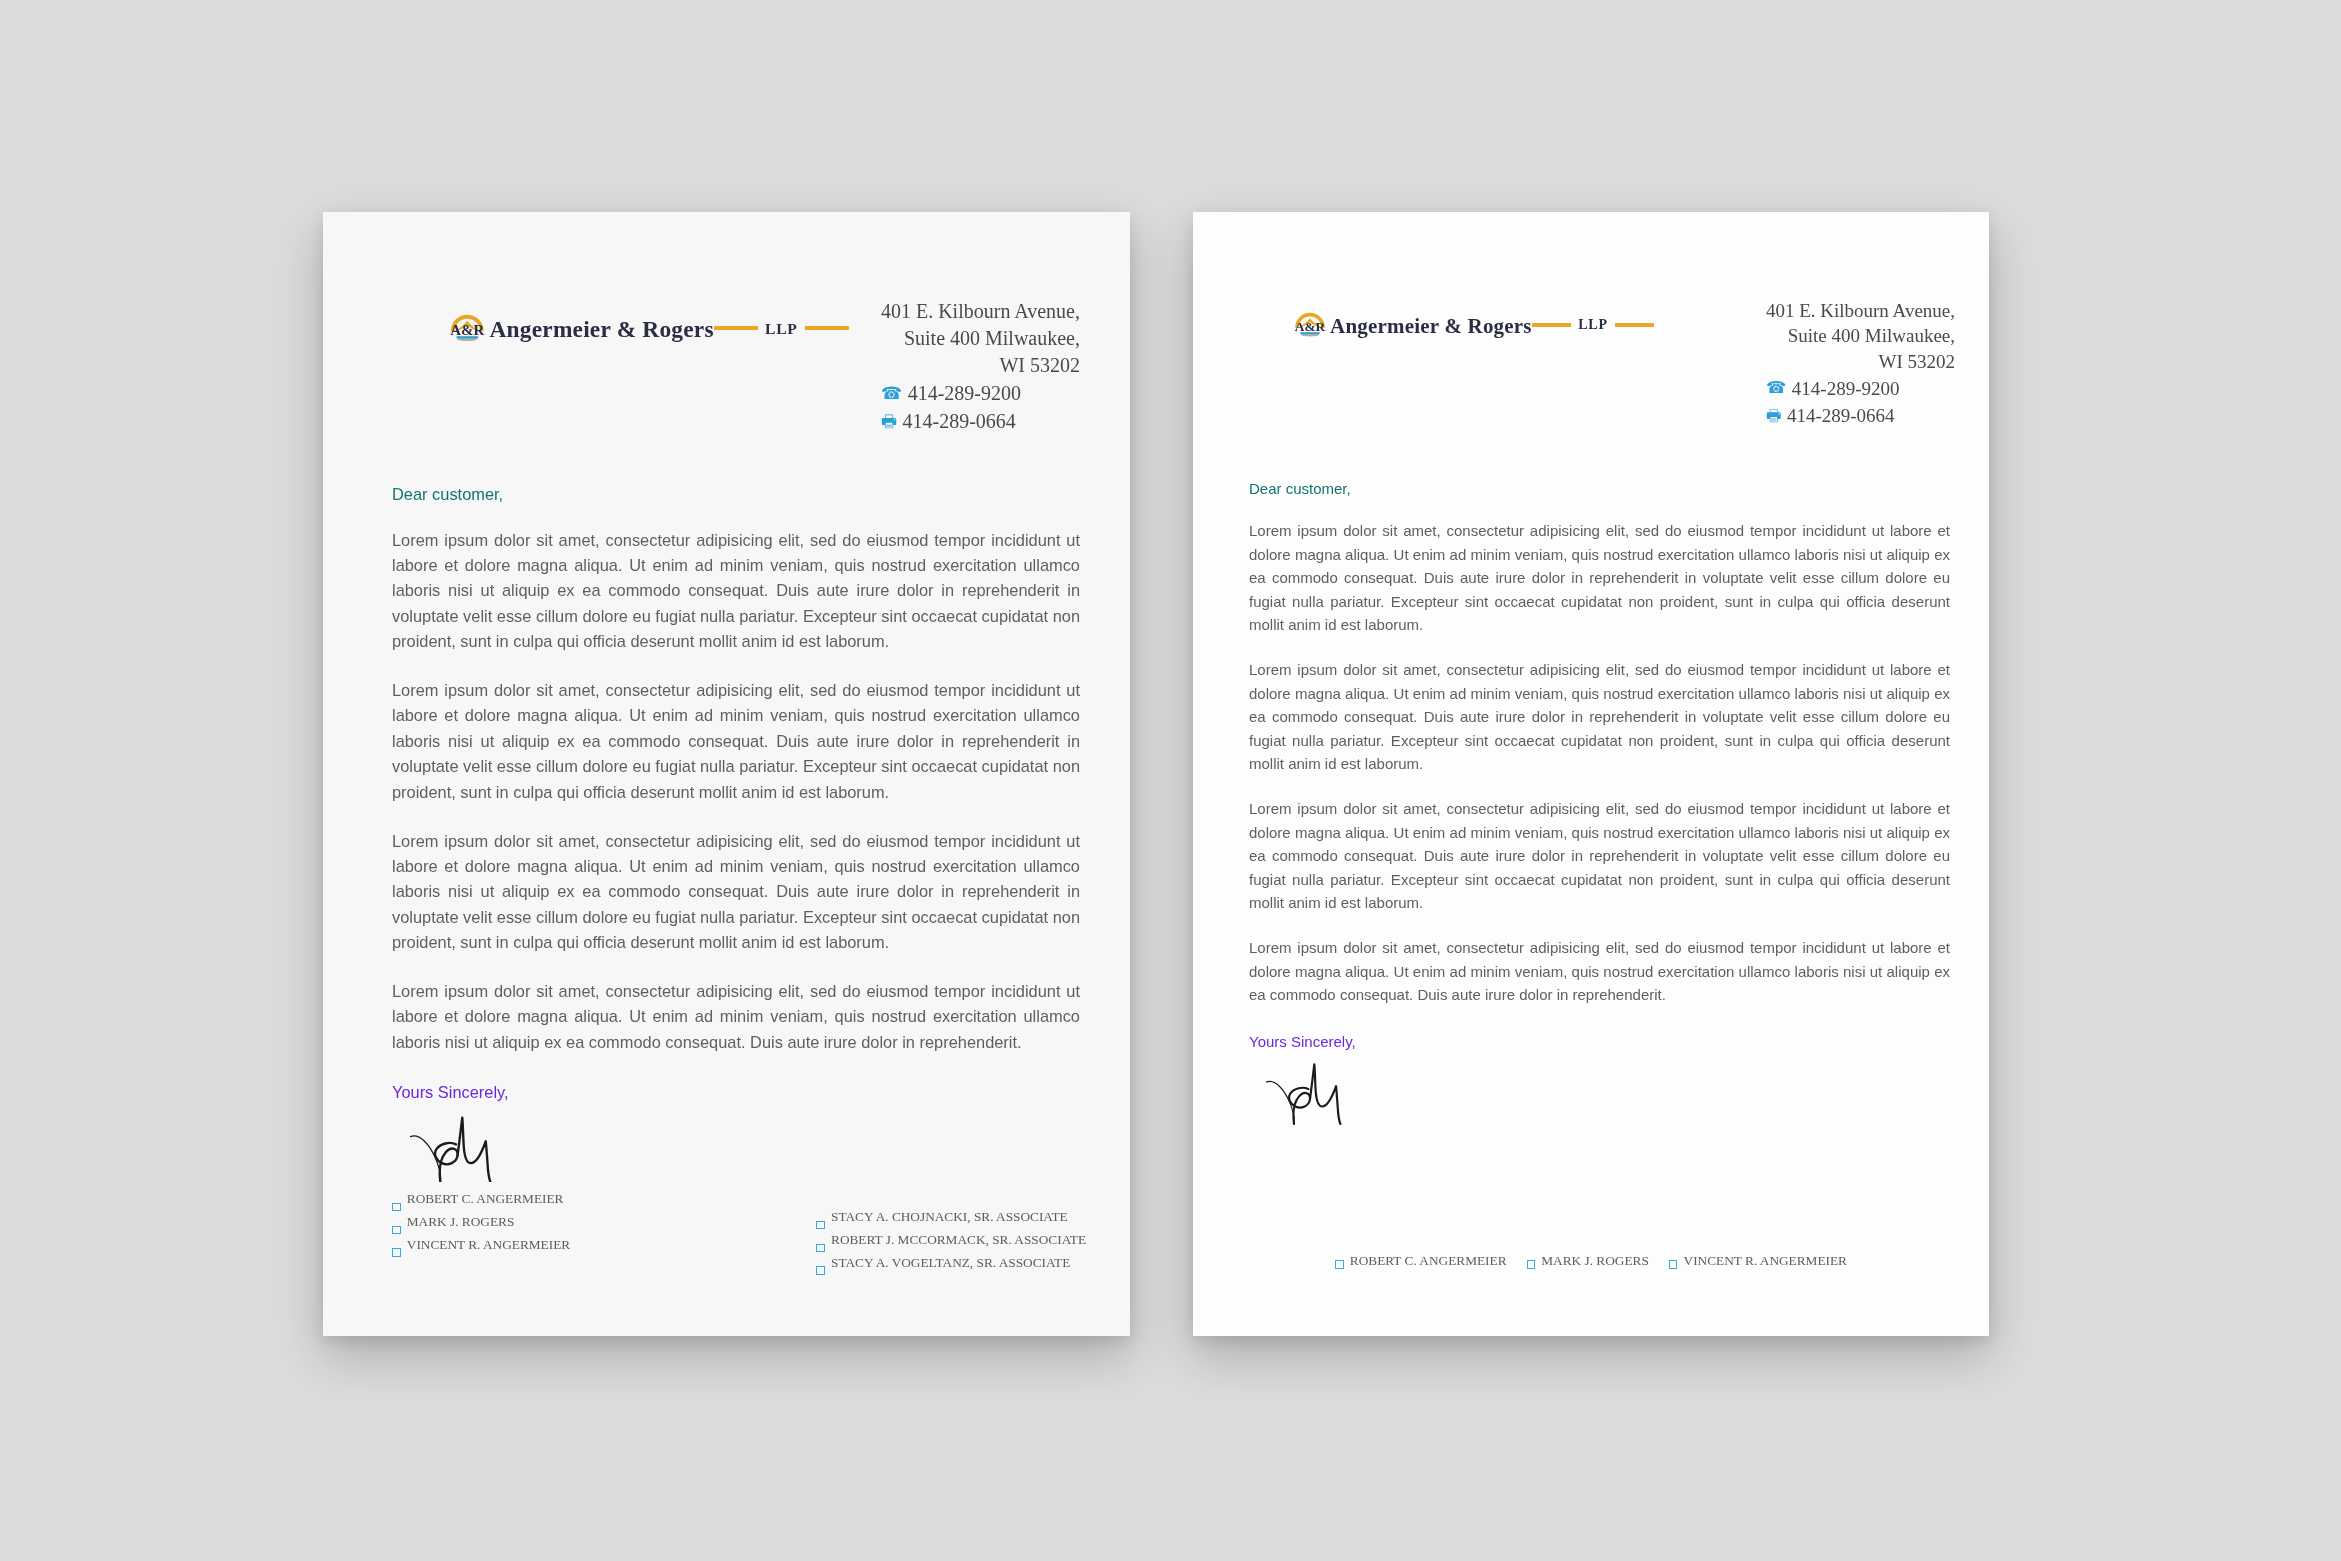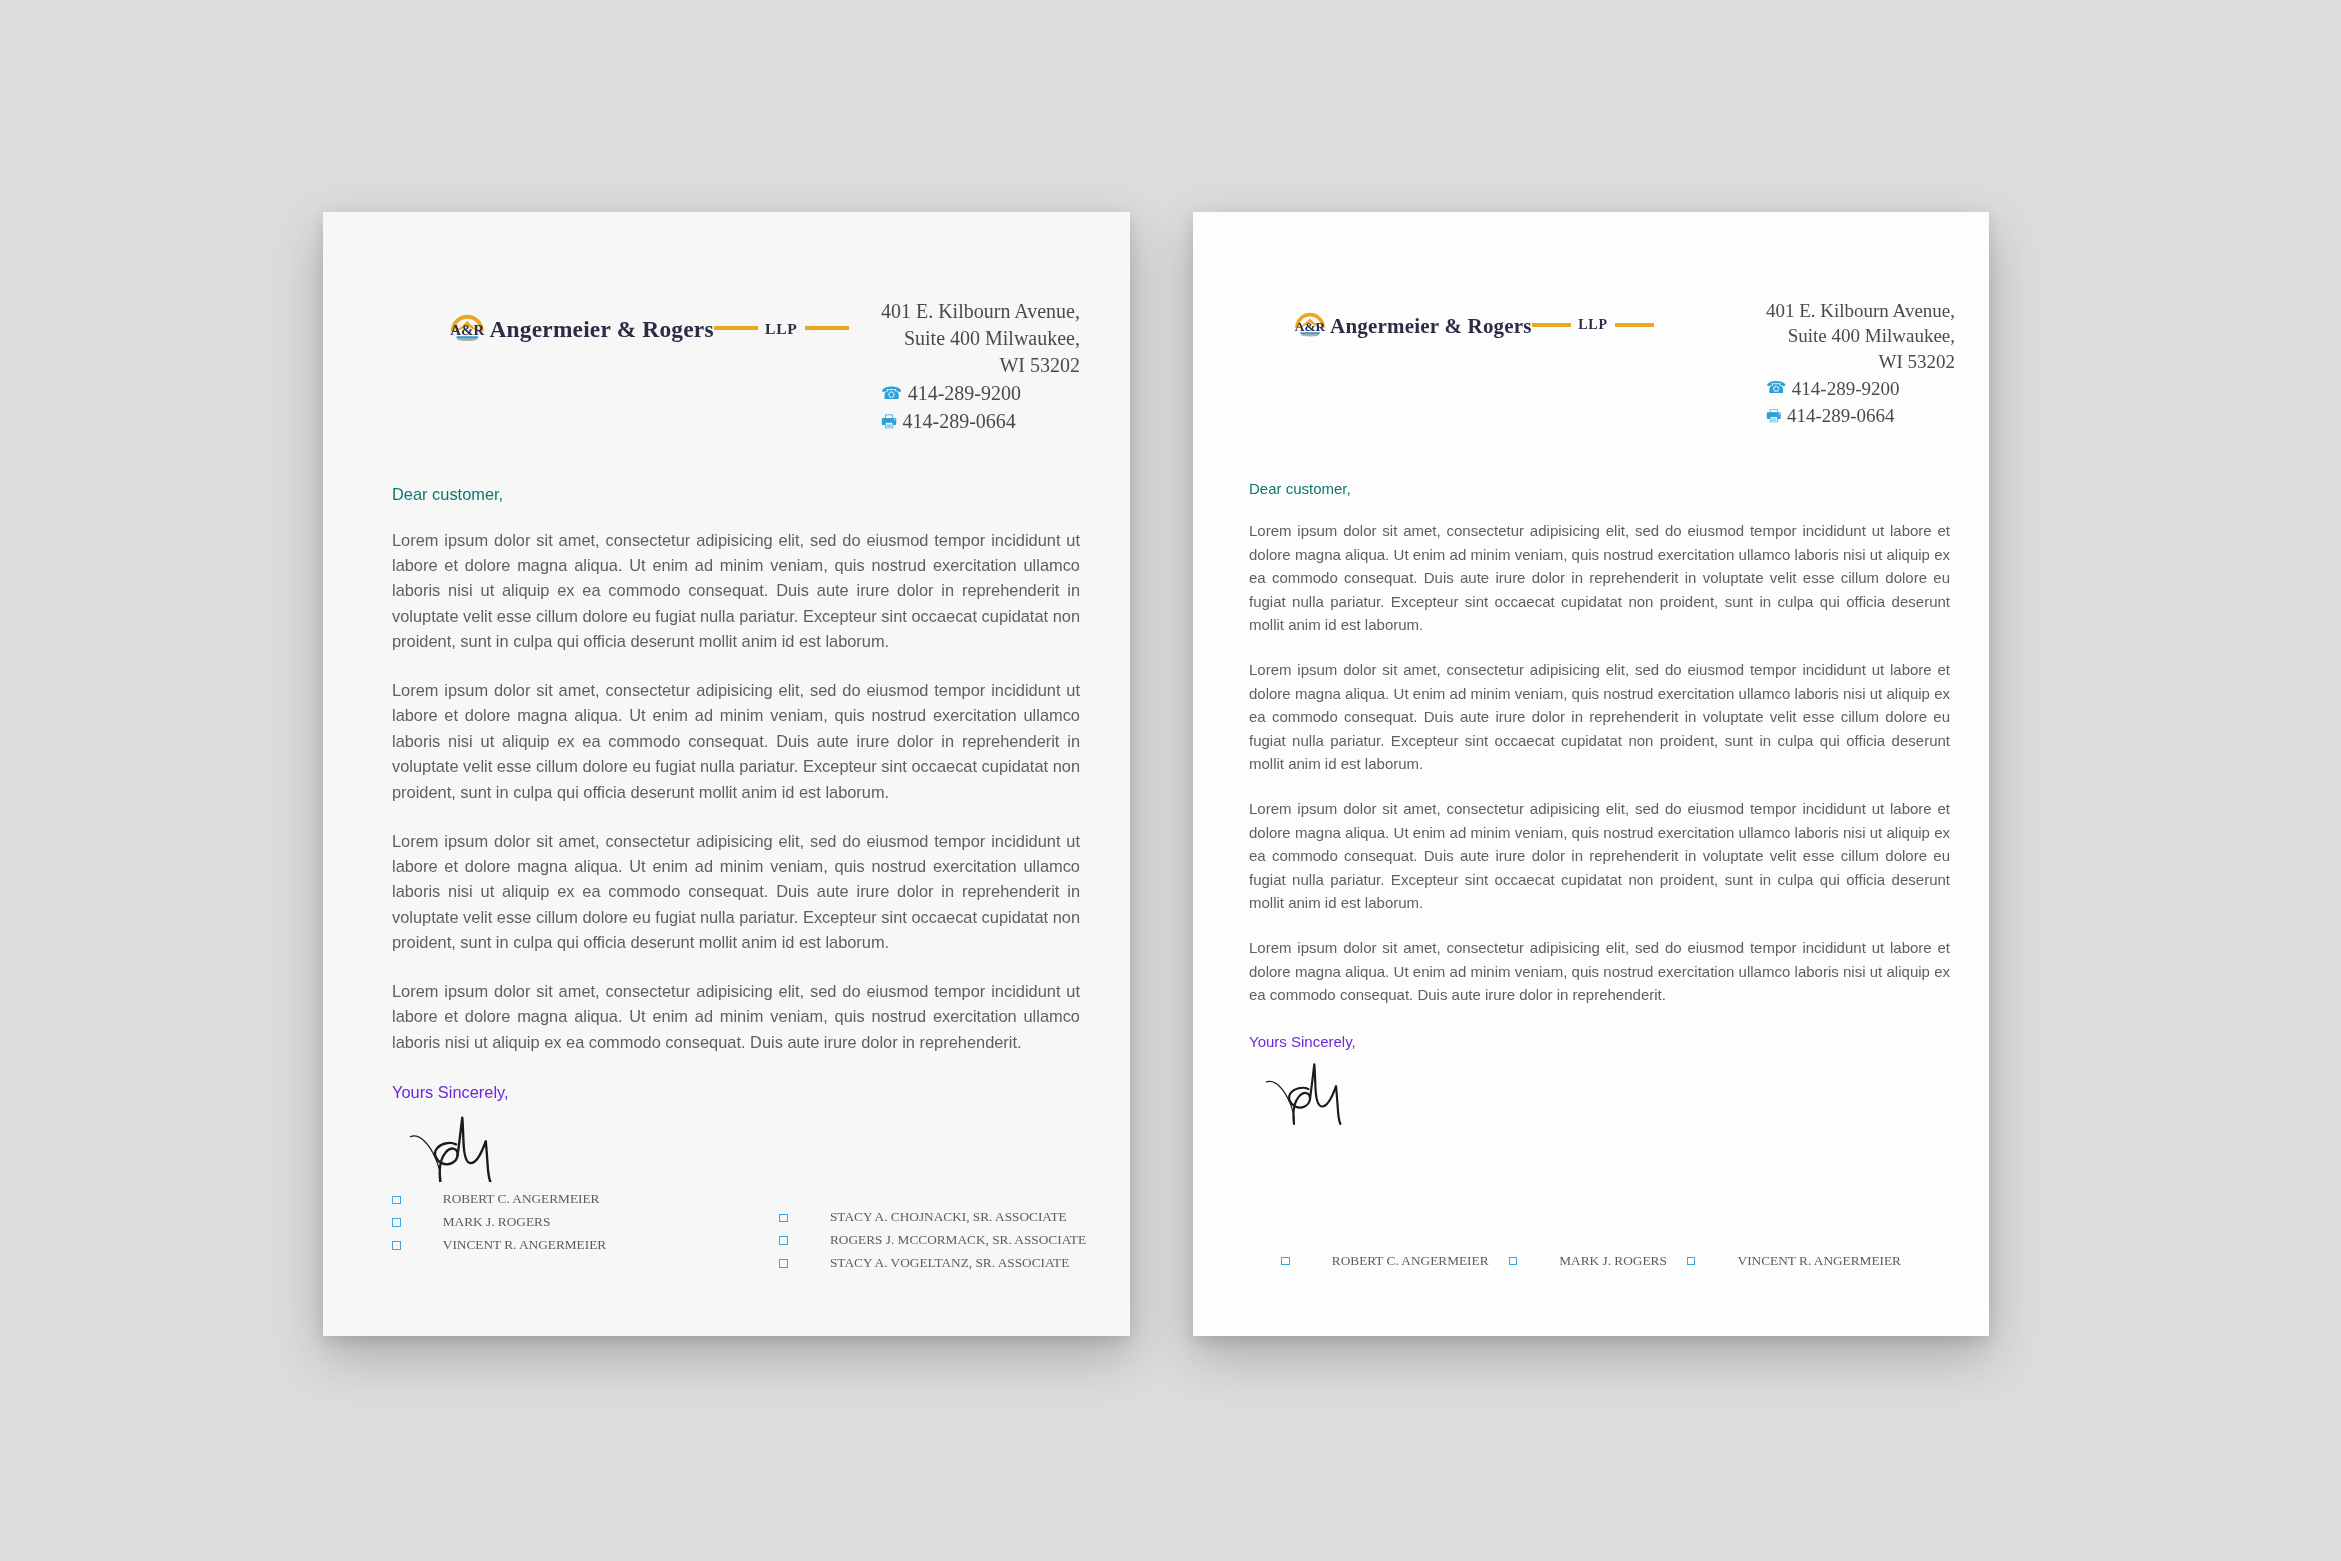--- a/index.html
+++ b/index.html
@@ -118,22 +118,21 @@
   .signoff { color: #6d28d9; }
 
   .signature svg { display: block; }
 
   
   .footer-name {
     font-family: "Liberation Serif", serif;
     color: #5c5c5c;
     white-space: nowrap;
     display: flex;
-    align-items: center;
-    gap: 36px;
+    align-items: flex-end;
   }
   .bullet {
     display: inline-block;
     border: 1.6px solid #39a9dd;
     background: transparent;
     flex: 0 0 auto;
   }
 
   
   .page-left .letterhead { margin: 72px 50px 0 47px; }
@@ -265,21 +264,21 @@
           <span>VINCENT R. ANGERMEIER</span>
         </div>
       </div>
       <div class="footer-col-b">
         <div class="footer-name">
           <span class="bullet"></span>
           <span>STACY A. CHOJNACKI, SR. ASSOCIATE</span>
         </div>
         <div class="footer-name">
           <span class="bullet"></span>
-          <span>ROGERS J. MCCORMACK, SR. ASSOCIATE</span>
+          <span>ROBERT J. MCCORMACK, SR. ASSOCIATE</span>
         </div>
         <div class="footer-name">
           <span class="bullet"></span>
           <span>STACY A. VOGELTANZ,  SR. ASSOCIATE</span>
         </div>
       </div>
     </div>
   </div>
 
   <div class="page page-right">

